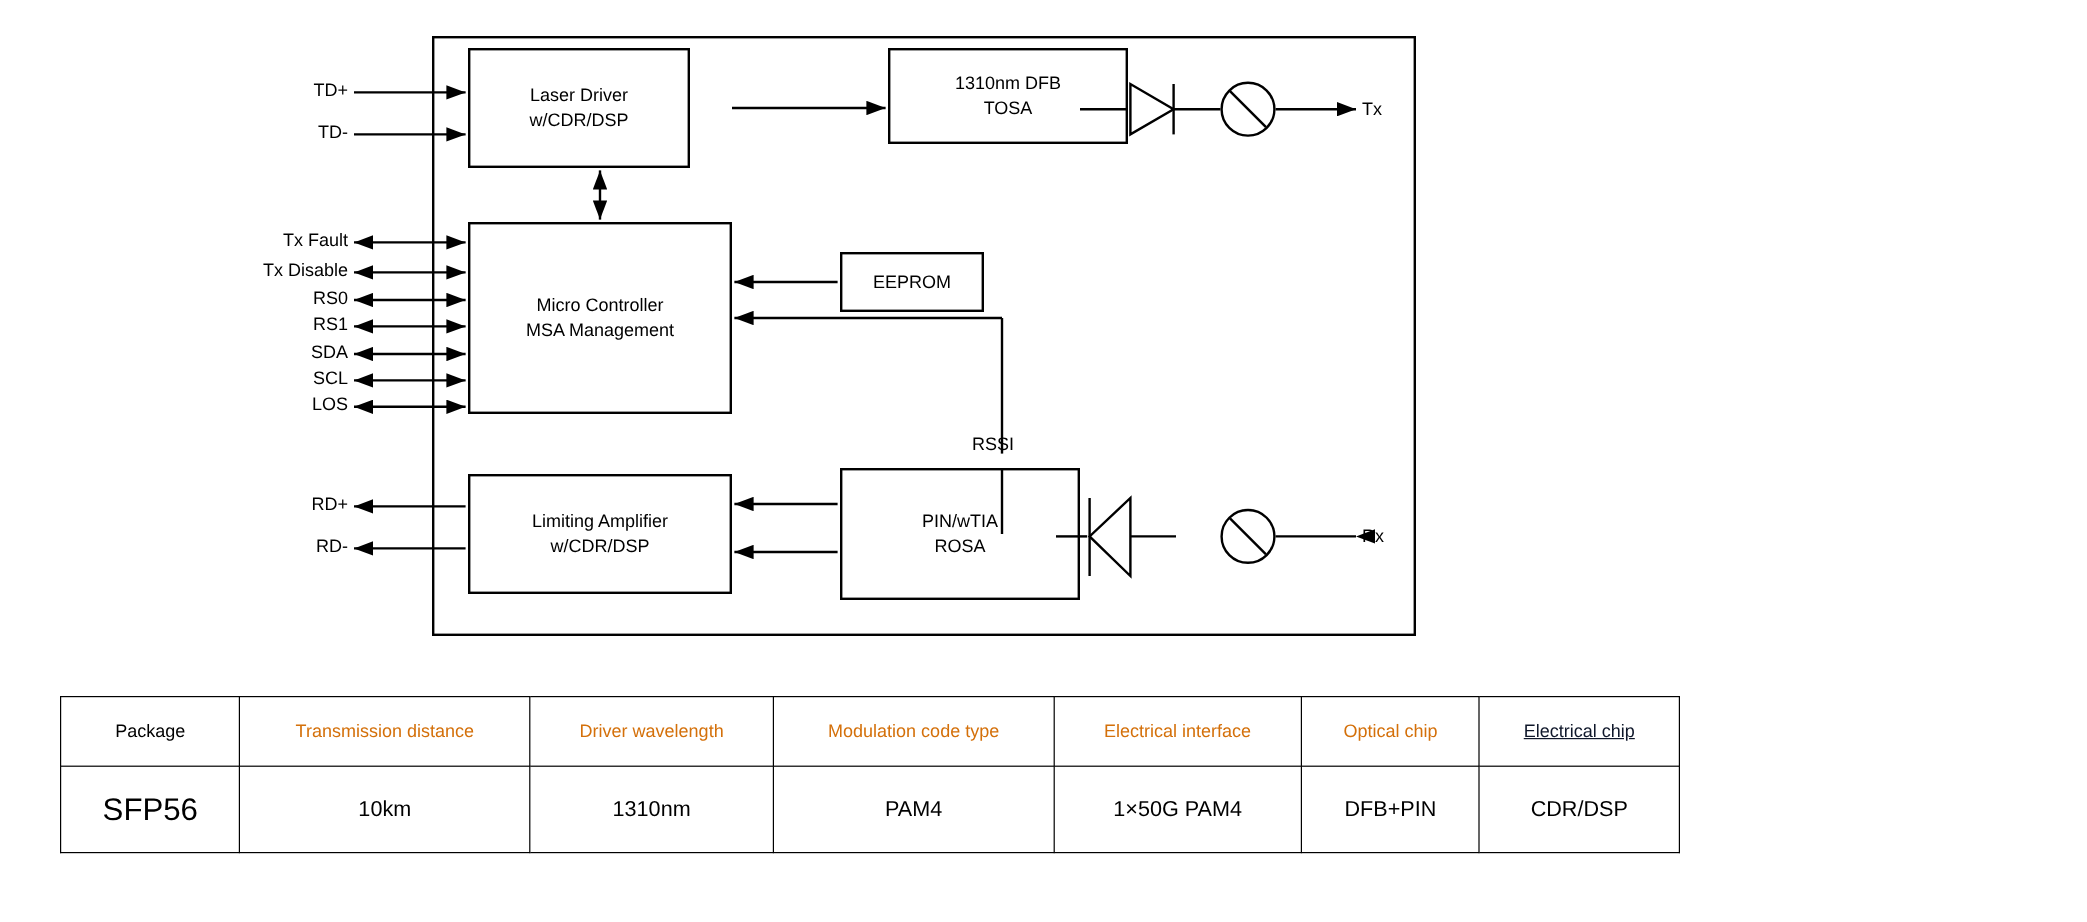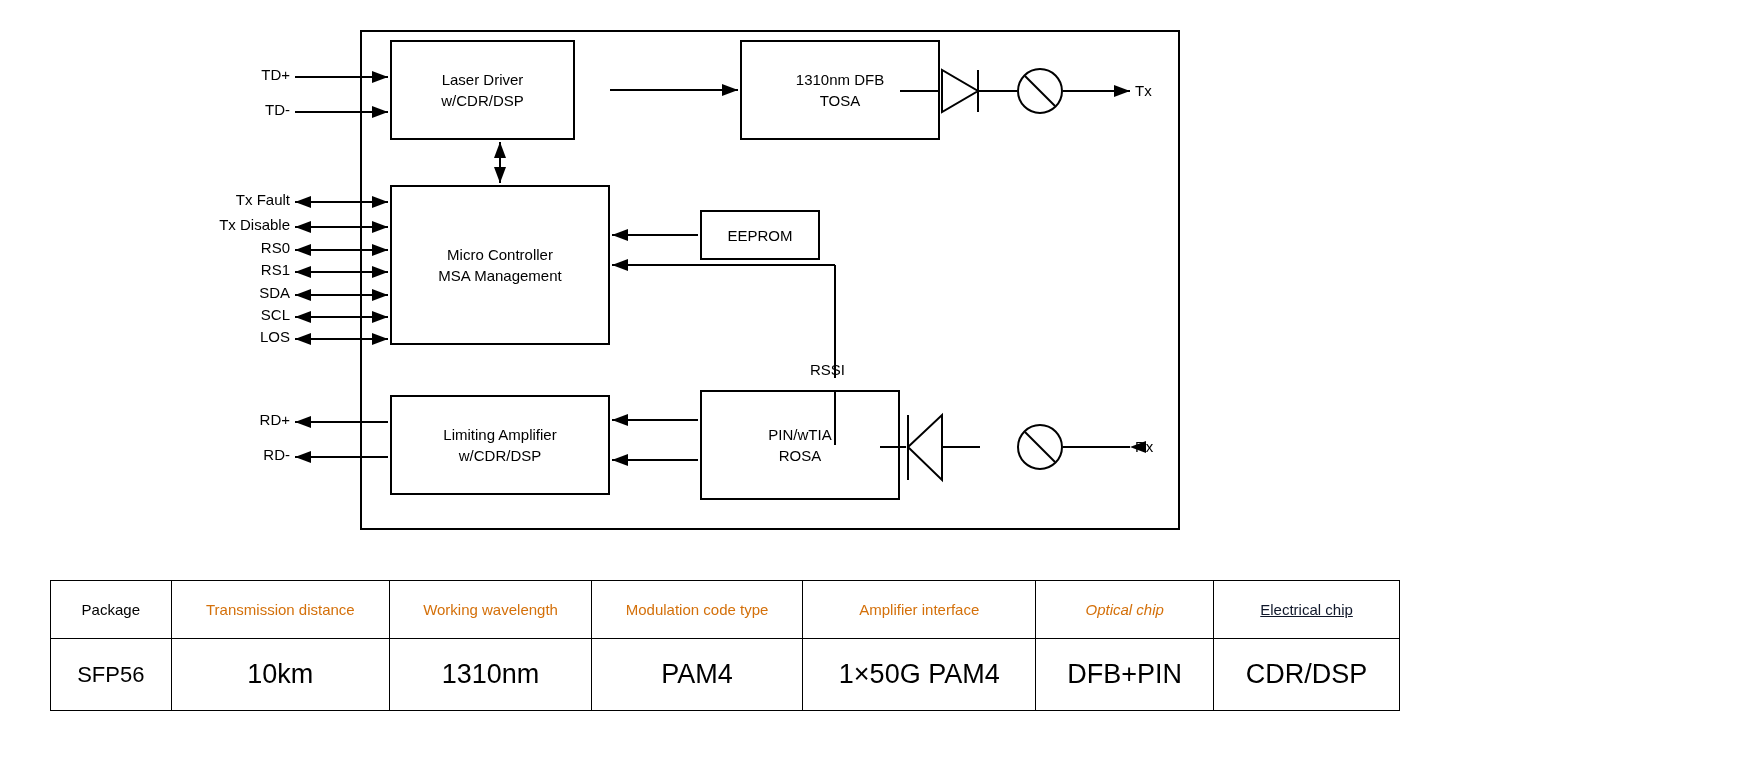--- a/index.html
+++ b/index.html
@@ -86,43 +86,43 @@
     }
     .spec-table thead tr th {
       font-weight: normal;
       color: #d4700a;
       font-size: 15px;
     }
     .spec-table thead tr th:first-child {
       color: #000;
     }
     .spec-table tbody tr td {
-      font-size: 27px;
+      font-size: 18px;
       font-weight: normal;
       height: 60px;
     }
     .spec-table tbody tr td:first-child {
-      font-size: 22px;
+      font-size: 26px;
     }
 
     
   </style>
 </head>
 <body>
 
 <div class="diagram-area">
 
   <div class="main-box"></div>
 
   <div class="laser-driver-box" style="left:310px; top:20px;">
     <span style="white-space:pre-line;">Laser Driver
 w/CDR/DSP</span>
   </div>
 
-  <div class="tosa-box" style="position:absolute; left:660px; top:20px; width:200px; height:100px; border:2px solid #000; display:flex; flex-direction:column; align-items:center; justify-content:center; text-align:center; font-size:15px; line-height:1.4;">
+  <div class="tosa-box" style="position:absolute; left:660px; top:20px; width:200px; height:80px; border:2px solid #000; display:flex; flex-direction:column; align-items:center; justify-content:center; text-align:center; font-size:15px; line-height:1.4;">
     <span style="white-space:pre-line;">1310nm DFB
 TOSA</span>
   </div>
 
   <div style="position:absolute; left:620px; top:190px; width:120px; height:50px; border:2px solid #000; display:flex; align-items:center; justify-content:center; font-size:15px;">
     <span>EEPROM</span>
   </div>
 
   <div style="position:absolute; left:310px; top:165px; width:220px; height:160px; border:2px solid #000; display:flex; align-items:center; justify-content:center; text-align:center; font-size:15px; line-height:1.4;">
     <span style="white-space:pre-line;">Micro Controller
@@ -227,24 +227,24 @@
     <line x1="800" y1="427" x2="826" y2="427" stroke="#000" stroke-width="2"></line>
 
   </svg>
 </div>
 
 <table class="spec-table">
   <thead>
     <tr>
       <th>Package</th>
       <th style="color: rgb(212, 112, 10);">Transmission distance</th>
-      <th style="color: rgb(212, 112, 10);">Working wavelength</th>
+      <th style="color: rgb(212, 112, 10);">Driver wavelength</th>
       <th style="color: rgb(212, 112, 10);">Modulation code type</th>
-      <th style="color: rgb(212, 112, 10);">Amplifier interface</th>
-      <th style="color: rgb(212, 112, 10); font-style: italic;">Optical chip</th>
+      <th style="color: rgb(212, 112, 10);">Electrical interface</th>
+      <th style="color: rgb(212, 112, 10);">Optical chip</th>
       <th style="color: #0f172a; text-decoration: underline;">Electrical chip</th>
     </tr>
   </thead>
   <tbody>
     <tr>
       <td>SFP56</td>
       <td>10km</td>
       <td>1310nm</td>
       <td>PAM4</td>
       <td>1×50G PAM4</td>

